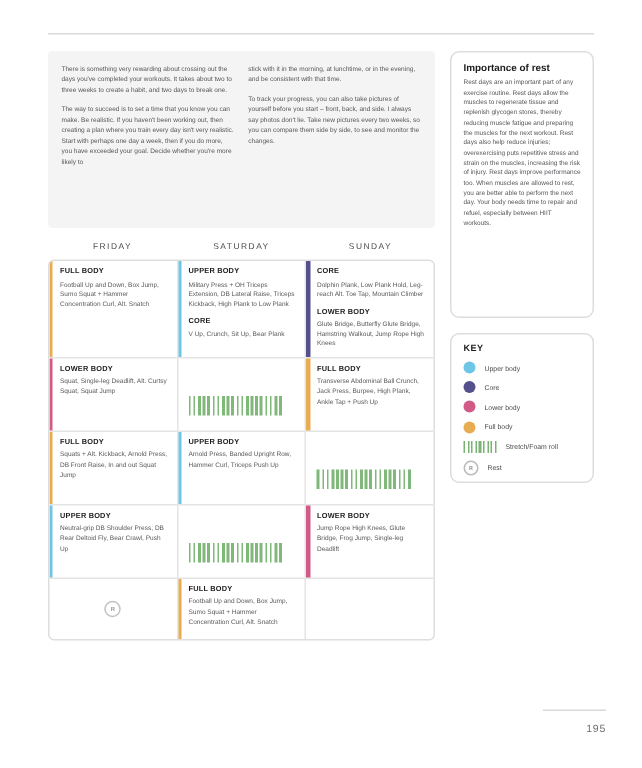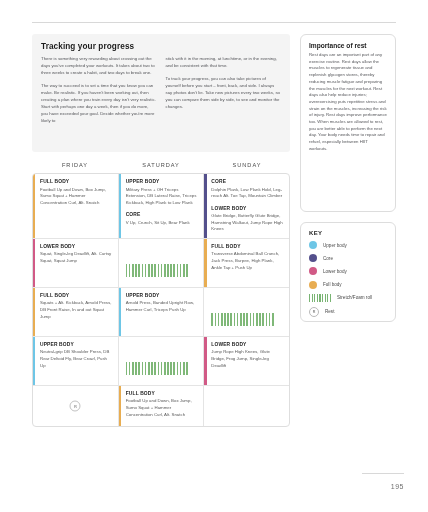--- a/index.html
+++ b/index.html
@@ -100,21 +100,20 @@
   .bottom-rule{position:absolute;right:24px;bottom:38px;width:42px;height:1px;background:#d8d8d8;}
 </style>
 </head>
 <body>
 
 <div class="page">
 
   <div class="top-rule"></div>
 
   <div class="intro">
-    <h2>Tracking your progress</h2>
     <div class="intro-cols">
       <div class="intro-col">
         <p>There is something very rewarding about crossing out the days you've completed your workouts. It takes about two to three weeks to create a habit, and two days to break one.</p>
         <p>The way to succeed is to set a time that you know you can make. Be realistic. If you haven't been working out, then creating a plan where you train every day isn't very realistic. Start with perhaps one day a week, then if you do more, you have exceeded your goal. Decide whether you're more likely to</p>
       </div>
       <div class="intro-col">
         <p>stick with it in the morning, at lunchtime, or in the evening, and be consistent with that time.</p>
         <p>To track your progress, you can also take pictures of yourself before you start – front, back, and side. I always say photos don't lie. Take new pictures every two weeks, so you can compare them side by side, to see and monitor the changes.</p>
       </div>
     </div>

